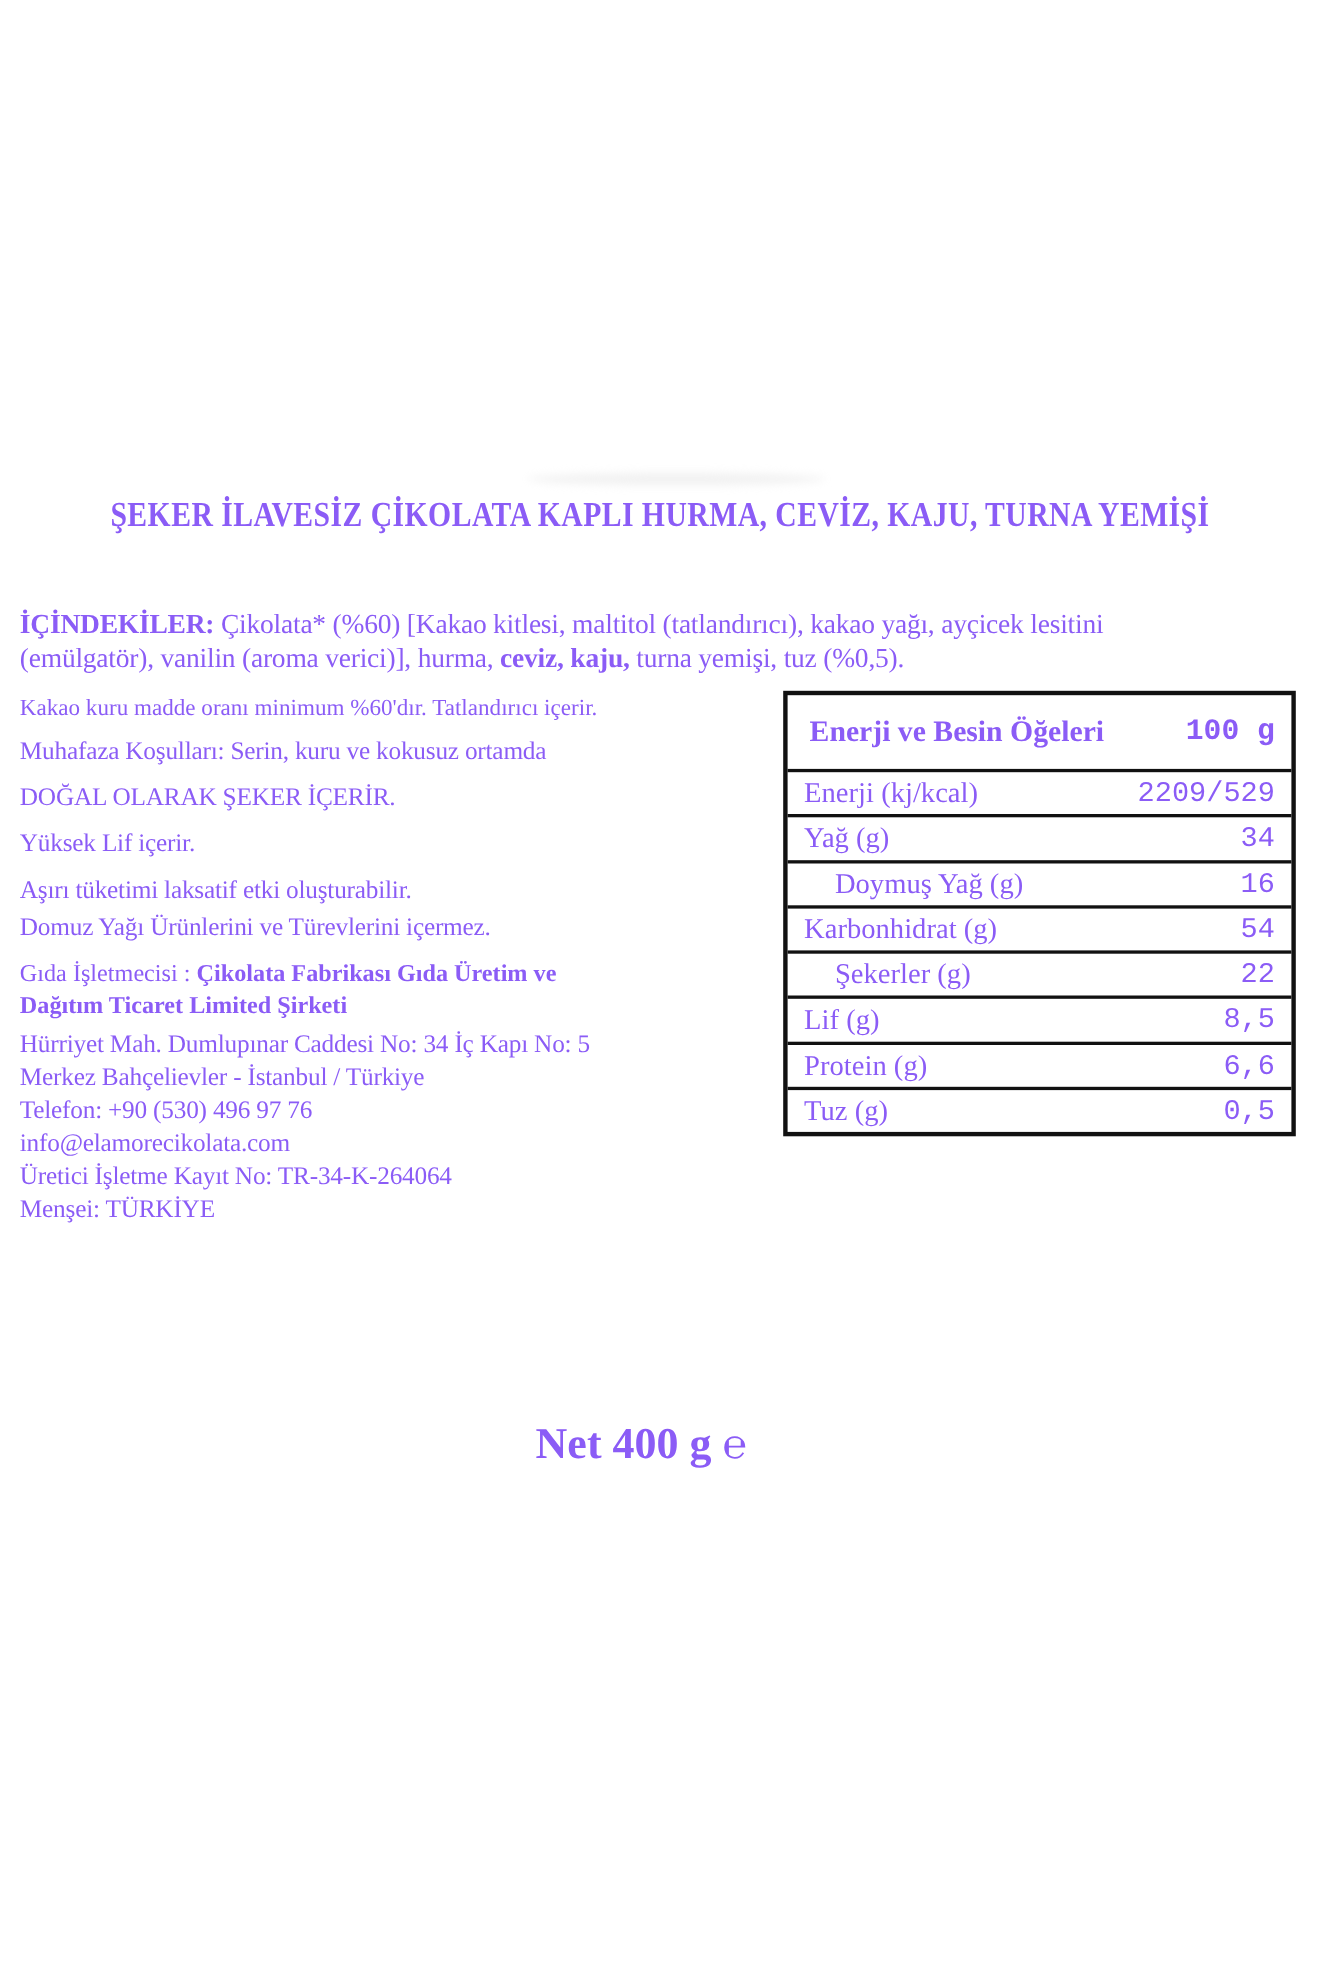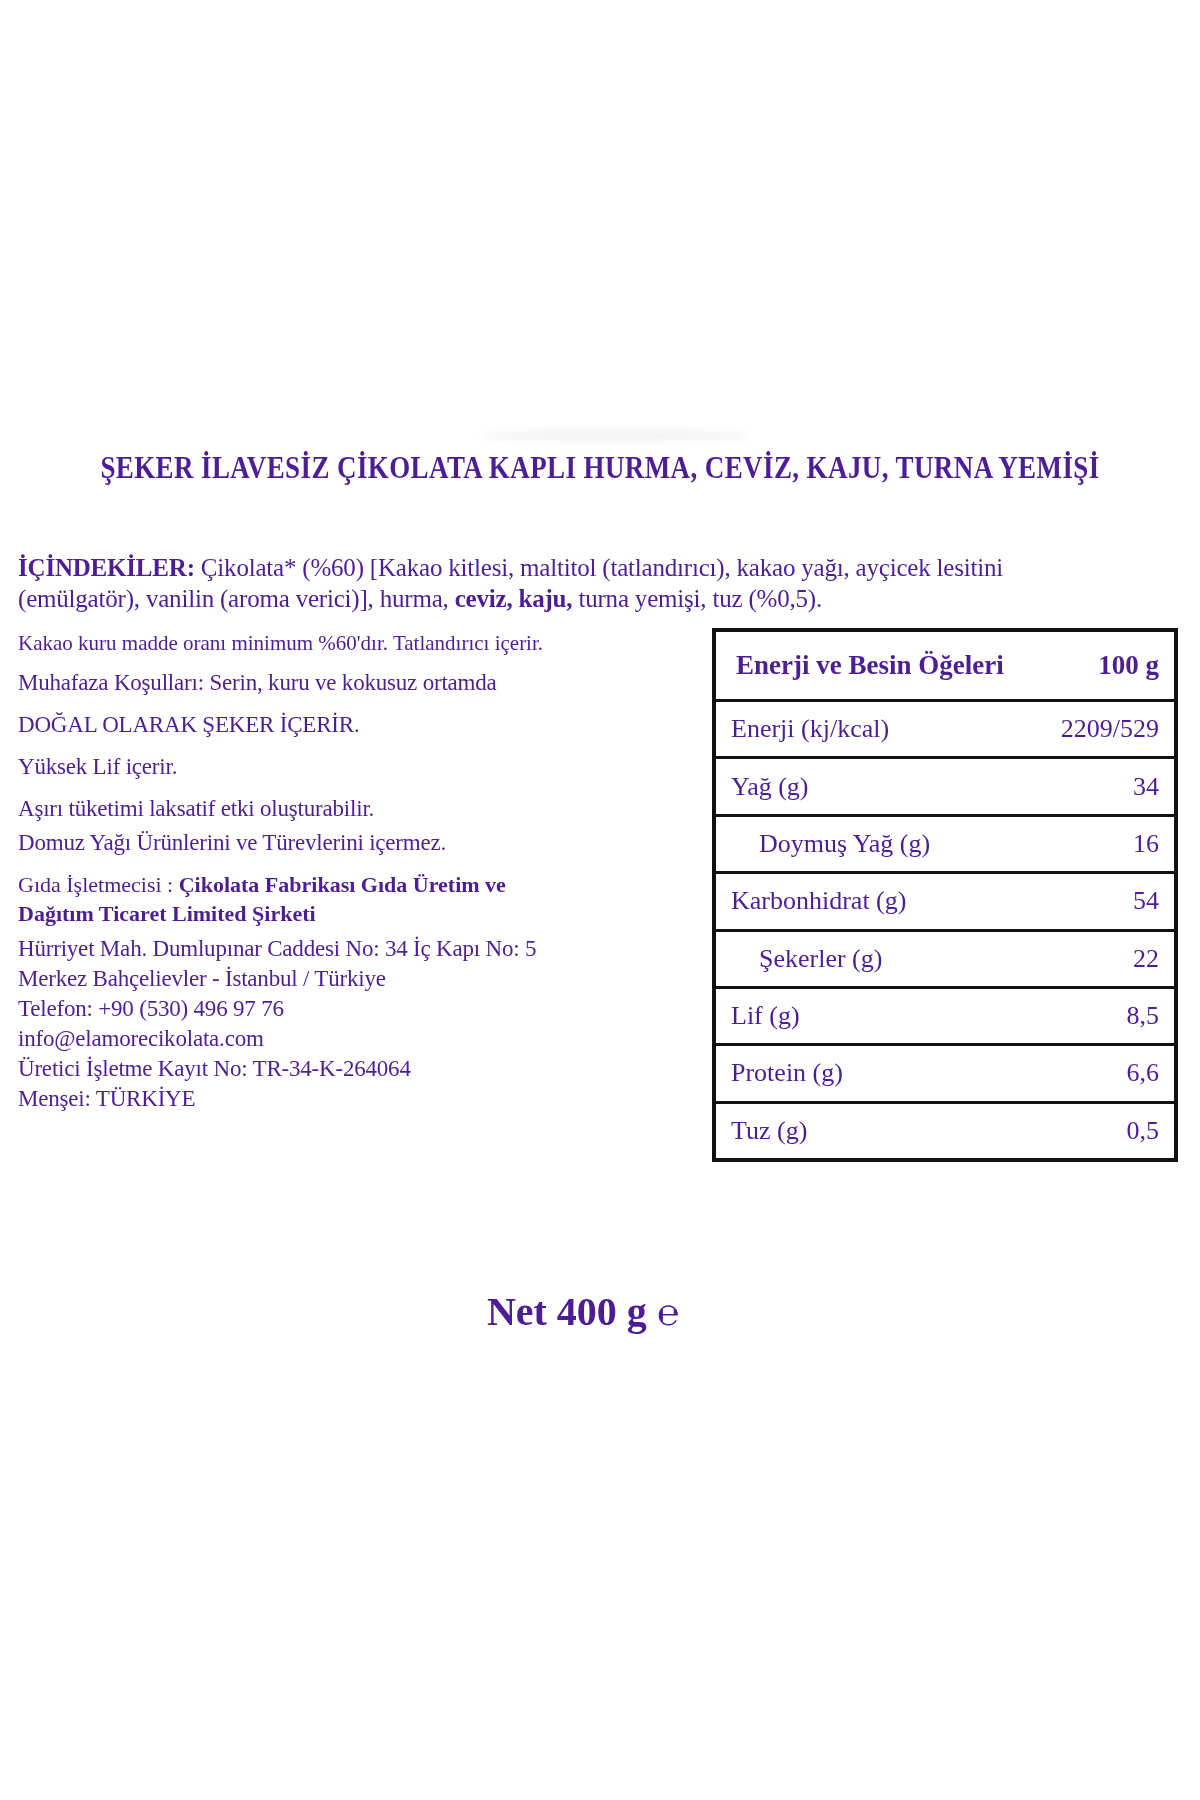--- a/index.html
+++ b/index.html
@@ -1,21 +1,21 @@
 <!DOCTYPE html>
 <html lang="tr"><head>
 <meta charset="utf-8">
 <style>
   html, body { margin: 0; padding: 0; background: #ffffff; }
   .page {
     position: relative;
     width: 1200px;
     height: 1800px;
     background: #ffffff;
-    color: #4c1d95;
+    color: #8b5cf6;
     font-family: "Liberation Serif", "DejaVu Serif", serif;
     overflow: hidden;
   }
   .bold { font-weight: bold; text-align: right; }
 
   .scan-artifact {
     position: absolute;
     left: 480px; top: 430px;
     width: 270px; height: 11px;
     background: #f1f1f1;
@@ -71,21 +71,21 @@
   }
   .address-line {
     font-size: 23px;
     line-height: 30px;
     letter-spacing: -0.2px;
   }
 
   .nutrition-table {
     position: absolute;
     left: 712px; top: 628px;
-    width: 466px; height: 534px;
+    width: 466px; height: 405px;
     border: 4px solid #111;
     box-sizing: border-box;
     display: flex;
     flex-direction: column;
     background: #fff;
   }
   .nt-row {
     flex: 1 1 0;
     display: flex;
     align-items: center;
@@ -96,21 +96,21 @@
   }
   .nt-row.header {
     flex: 0 0 67px;
     border-top: none;
     font-weight: bold;
     font-size: 27px;
     padding-left: 20px;
   }
   .nt-label { text-align: left; }
   .nt-label.indent { padding-left: 28px; }
-  .nt-value { text-align: left; }
+  .nt-value { text-align: left; font-family: Liberation Mono, monospace; }
 
   .net-weight {
     position: absolute;
     left: 0; top: 1288px;
     width: 1166px;
     text-align: center;
     font-size: 40px;
     font-weight: bold;
   }
   .net-weight .e-sign {

